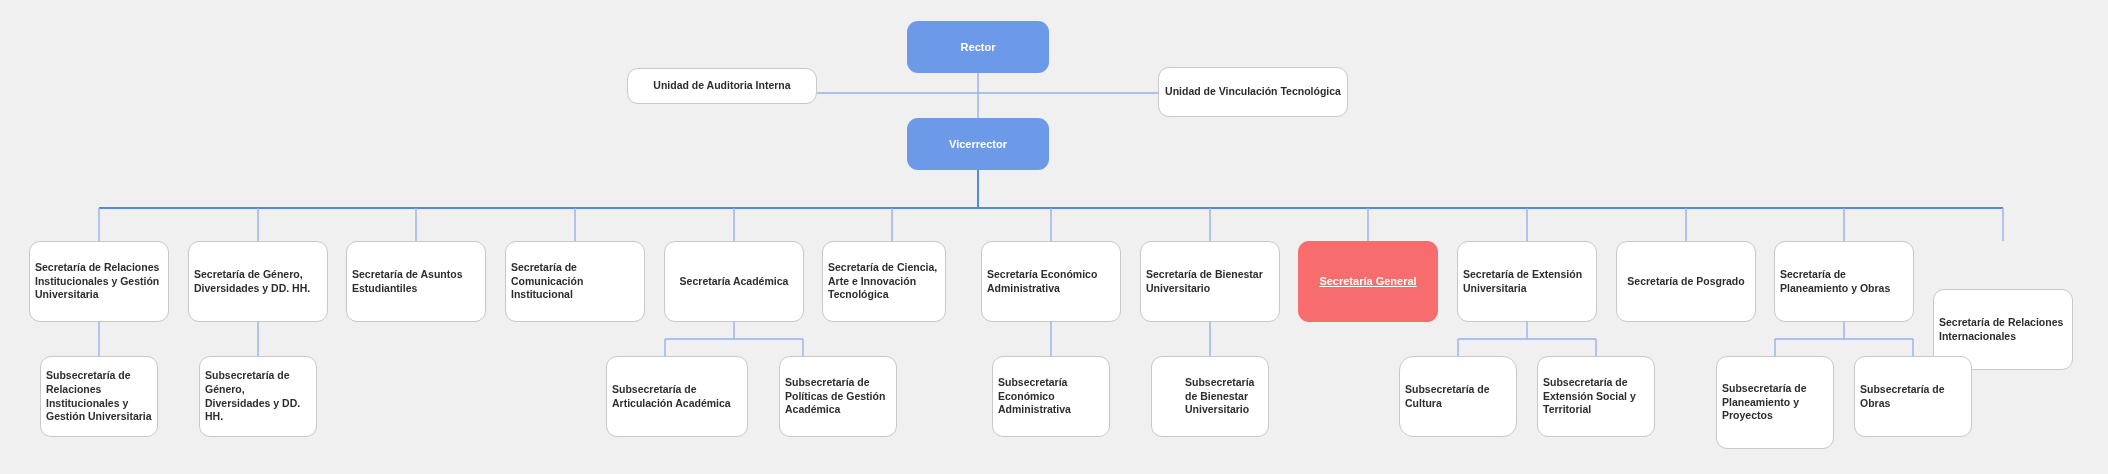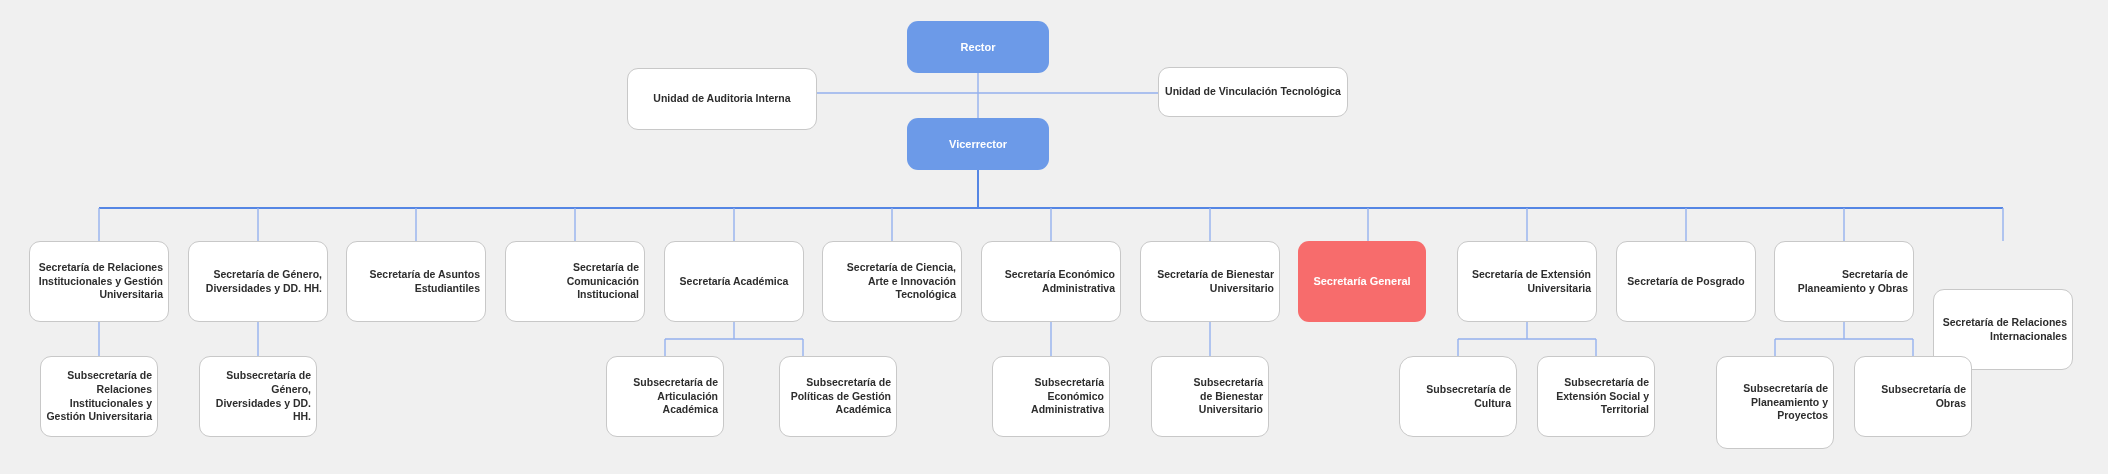--- a/index.html
+++ b/index.html
@@ -25,21 +25,21 @@
   .edge-light {
     stroke: var(--conn, #94b1ee);
     stroke-width: 1.4;
     fill: none;
   }
   .node {
     position: absolute;
     display: flex;
     align-items: center;
     justify-content: center;
-    text-align: right;
+    text-align: left;
     box-sizing: border-box;
     border-radius: 11px;
     font-weight: 700;
     font-size: 10.5px;
     line-height: 1.32;
   }
   .node.plain {
     background: var(--plain-bg, #ffffff);
     border: 1px solid var(--plain-border, #c8c8c8);
     color: var(--plain-text, #2d2d2d);
@@ -98,21 +98,21 @@
       <line x1="1458" y1="339" x2="1458" y2="356" class="edge-light"></line>
       <line x1="1596" y1="339" x2="1596" y2="356" class="edge-light"></line>
       <line x1="1844" y1="322" x2="1844" y2="339" class="edge-light"></line>
       <line x1="1775" y1="339" x2="1913" y2="339" class="edge-light"></line>
       <line x1="1775" y1="339" x2="1775" y2="356" class="edge-light"></line>
       <line x1="1913" y1="339" x2="1913" y2="356" class="edge-light"></line>
     </svg>
 <div class="node primary" style="left: 907px; top: 21px; width: 142px; height: 52px;">
       <span class="lbl">Rector</span>
     </div>
-    <div class="node plain nowrap" style="left: 627px; top: 68px; width: 190px; height: 62px;">
+    <div class="node plain nowrap" style="left: 627px; top: 68px; width: 190px; height: 36px;">
       <span class="lbl">Unidad de Auditoria Interna</span>
     </div>
     <div class="node plain nowrap" style="left: 1158px; top: 67px; width: 190px; height: 50px;">
       <span class="lbl">Unidad de Vinculación Tecnológica</span>
     </div>
     <div class="node primary" style="left: 907px; top: 118px; width: 142px; height: 52px;">
       <span class="lbl">Vicerrector</span>
     </div>
     <div class="node plain" style="left: 29px; top: 241px; width: 140px; height: 81px;">
       <span class="lbl">Secretaría de Relaciones Institucionales y Gestión Universitaria</span>
@@ -122,51 +122,51 @@
     </div>
     <div class="node plain" style="left: 346px; top: 241px; width: 140px; height: 81px;">
       <span class="lbl">Secretaría de Asuntos Estudiantiles</span>
     </div>
     <div class="node plain" style="left: 505px; top: 241px; width: 140px; height: 81px;">
       <span class="lbl">Secretaría de Comunicación Institucional</span>
     </div>
     <div class="node plain" style="left: 664px; top: 241px; width: 140px; height: 81px;">
       <span class="lbl">Secretaría Académica</span>
     </div>
-    <div class="node plain" style="left: 822px; top: 241px; width: 140px; height: 81px;">
+    <div class="node plain" style="left: 822px; top: 241px; width: 124px; height: 81px;">
       <span class="lbl">Secretaría de Ciencia, Arte e Innovación Tecnológica</span>
     </div>
     <div class="node plain" style="left: 981px; top: 241px; width: 140px; height: 81px;">
       <span class="lbl">Secretaría Económico Administrativa</span>
     </div>
     <div class="node plain" style="left: 1140px; top: 241px; width: 140px; height: 81px;">
       <span class="lbl">Secretaría de Bienestar Universitario</span>
     </div>
-    <div class="node highlight" style="left: 1298px; top: 241px; width: 128px; height: 81px;">
+    <div class="node highlight" style="left: 1298px; top: 241px; width: 140px; height: 81px; text-decoration: underline;">
       <span class="lbl">Secretaría General</span>
     </div>
     <div class="node plain" style="left: 1457px; top: 241px; width: 140px; height: 81px;">
       <span class="lbl">Secretaría de Extensión Universitaria</span>
     </div>
     <div class="node plain" style="left: 1616px; top: 241px; width: 140px; height: 81px;">
       <span class="lbl">Secretaría de Posgrado</span>
     </div>
     <div class="node plain" style="left: 1774px; top: 241px; width: 140px; height: 81px;">
       <span class="lbl">Secretaría de Planeamiento y Obras</span>
     </div>
     <div class="node plain" style="left: 1933px; top: 241px; width: 140px; height: 81px; margin-top: 48px;">
       <span class="lbl">Secretaría de Relaciones Internacionales</span>
     </div>
     <div class="node plain" style="left: 40px; top: 356px; width: 118px; height: 81px;">
       <span class="lbl">Subsecretaría de Relaciones Institucionales y Gestión Universitaria</span>
     </div>
     <div class="node plain" style="left: 199px; top: 356px; width: 118px; height: 81px;">
       <span class="lbl">Subsecretaría de Género, Diversidades y DD. HH.</span>
     </div>
-    <div class="node plain" style="left: 606px; top: 356px; width: 118px; height: 81px;">
+    <div class="node plain" style="left: 606px; top: 356px; width: 142px; height: 81px;">
       <span class="lbl">Subsecretaría de Articulación Académica</span>
     </div>
     <div class="node plain" style="left: 744px; top: 356px; width: 118px; height: 81px; margin-left: 35px;">
       <span class="lbl">Subsecretaría de Políticas de Gestión Académica</span>
     </div>
     <div class="node plain" style="left: 992px; top: 356px; width: 118px; height: 81px;">
       <span class="lbl">Subsecretaría Económico Administrativa</span>
     </div>
     <div class="node plain" style="left: 1151px; top: 356px; width: 118px; height: 81px; padding-left: 28px;">
       <span class="lbl">Subsecretaría de Bienestar Universitario</span>

